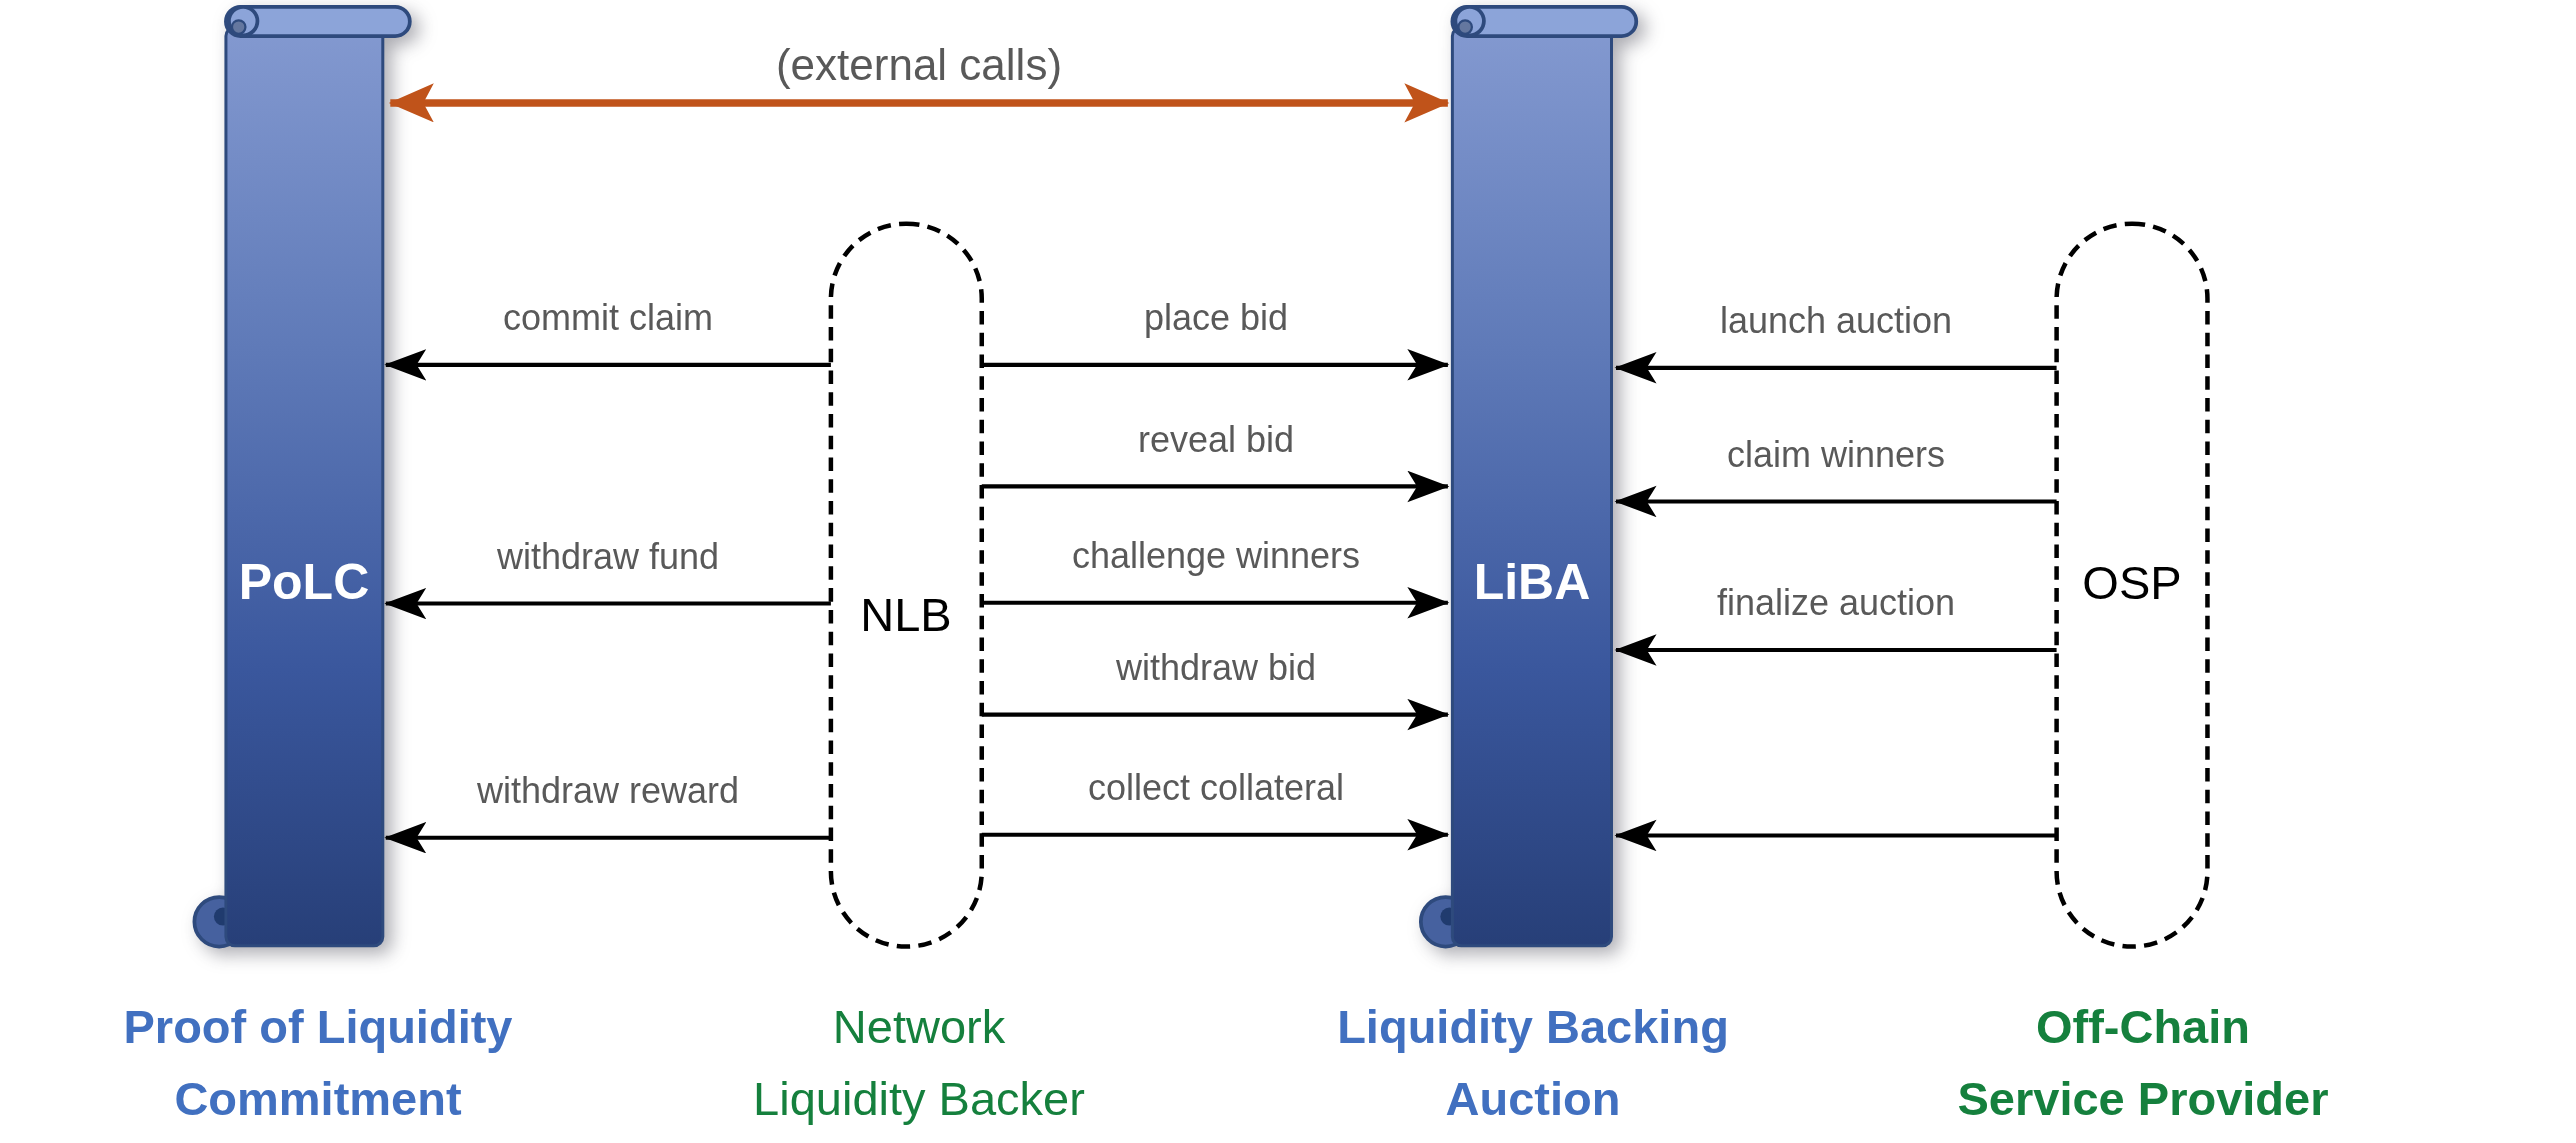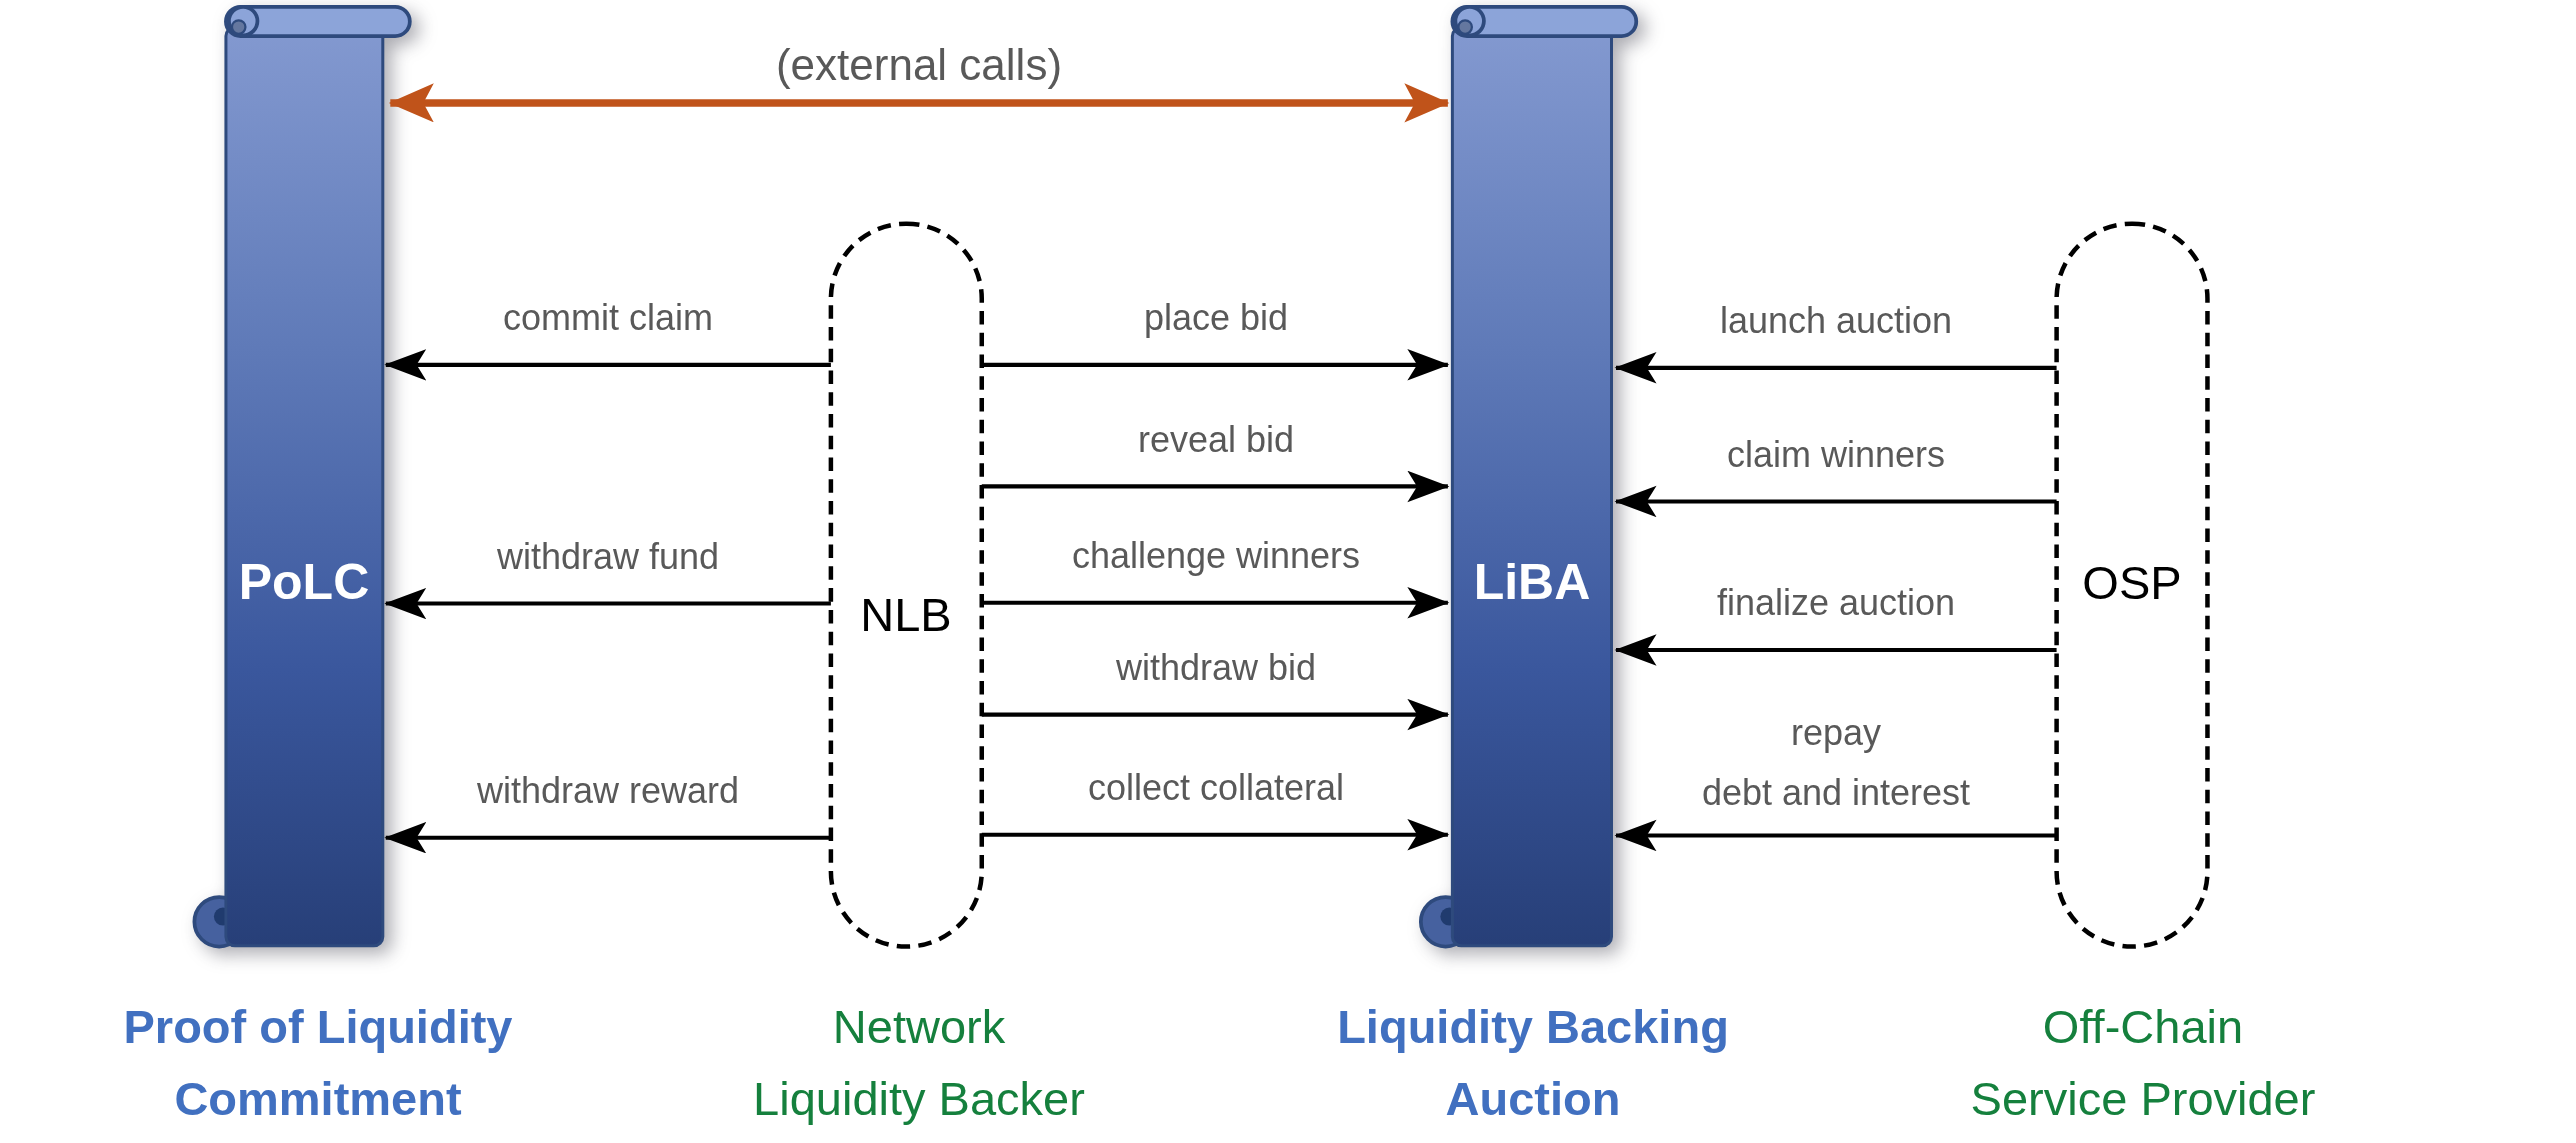--- a/index.html
+++ b/index.html
@@ -95,36 +95,32 @@
 
   <div class="lbl" style="left:1216px;top:318px;">place bid</div>
   <div class="lbl" style="left:1216px;top:440px;">reveal bid</div>
   <div class="lbl" style="left:1216px;top:556px;">challenge winners</div>
   <div class="lbl" style="left:1216px;top:668px;">withdraw bid</div>
   <div class="lbl" style="left:1216px;top:788px;">collect collateral</div>
 
   <div class="lbl" style="left:1836px;top:321px;">launch auction</div>
   <div class="lbl" style="left:1836px;top:455px;">claim winners</div>
   <div class="lbl" style="left:1836px;top:603px;">finalize auction</div>
-  <div class="lbl2" style="left:1836px;top:703px;">
-    <div>repay</div>
-    <div>debt and interest</div>
-  </div>
 
   <div class="caption blue" style="left:302px;top:991px;margin-left:16px;">
     <div>Proof of Liquidity</div>
     <div>Commitment</div>
   </div>
   <div class="caption black" style="left:919px;top:991px;">
     <div>Network</div>
     <div>Liquidity Backer</div>
   </div>
   <div class="caption blue" style="left:1533px;top:991px;">
     <div>Liquidity Backing</div>
     <div>Auction</div>
   </div>
-  <div class="caption black" style="left:2143px;top:991px;">
+  <div class="caption black" style="left:2143px;top:991px;font-weight:bold;">
     <div>Off-Chain</div>
     <div>Service Provider</div>
   </div>
 
 </div>
 
 
 </body></html>

